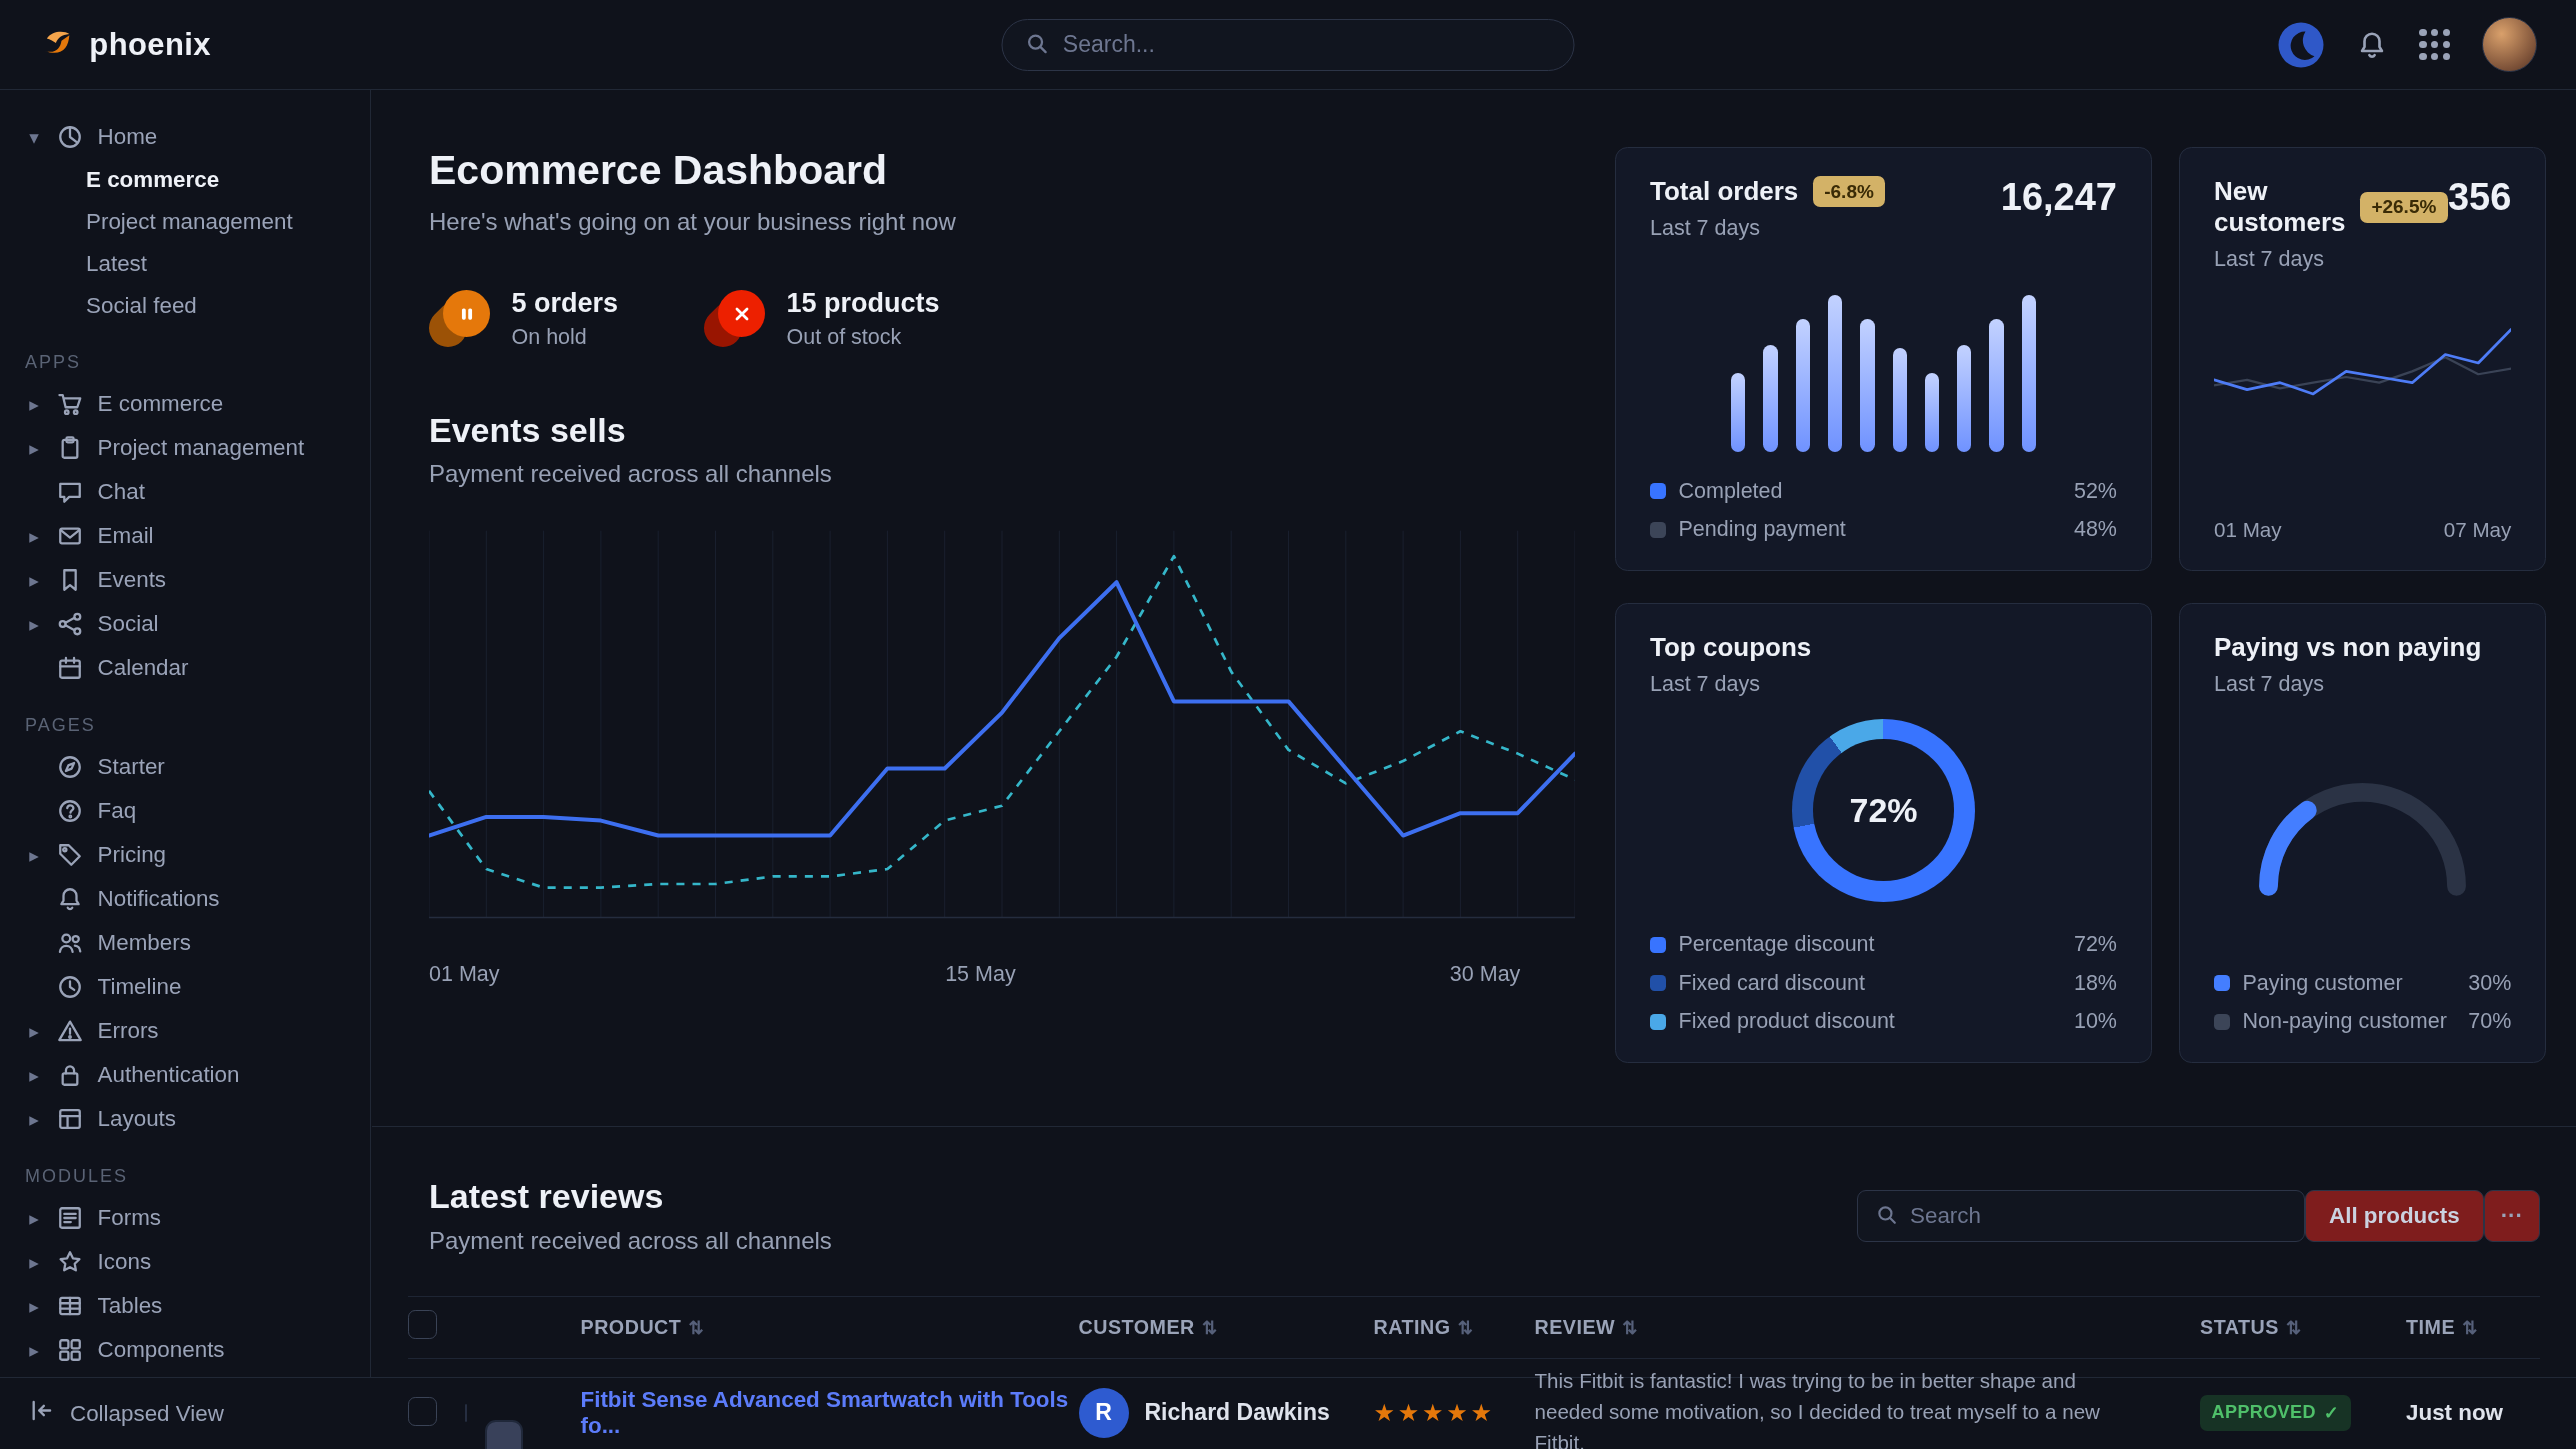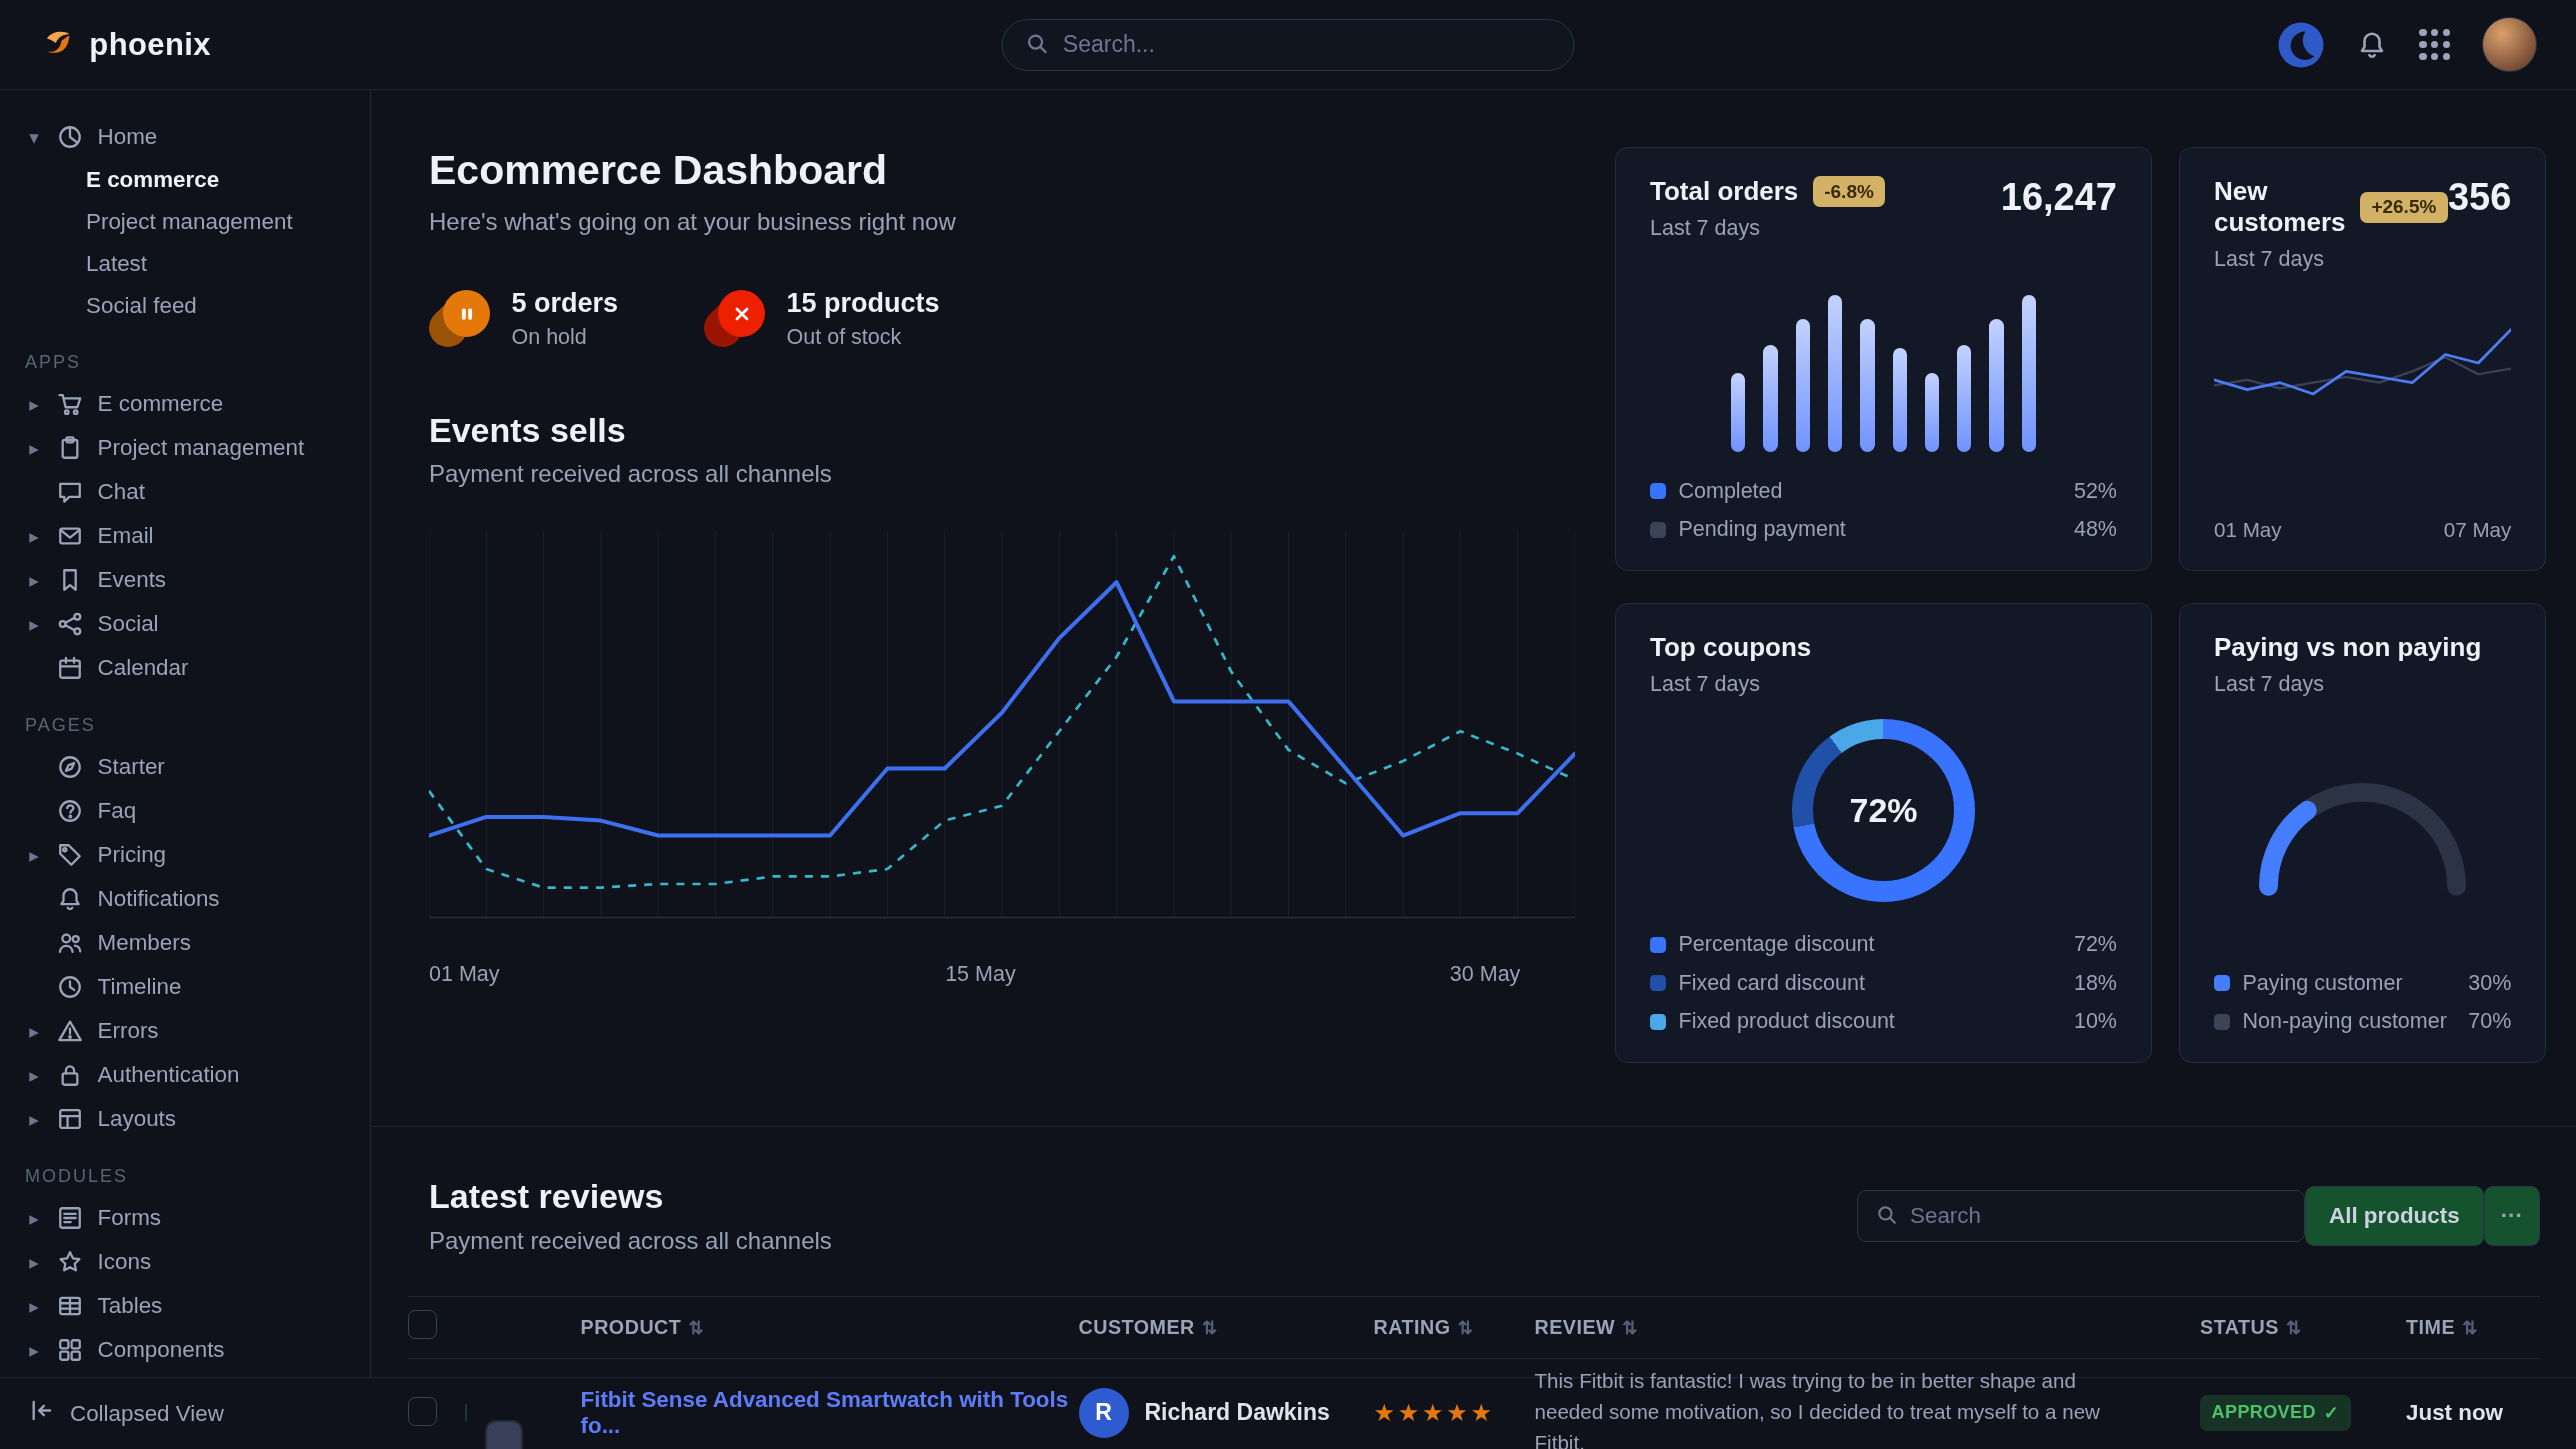--- a/index.html
+++ b/index.html
@@ -83,21 +83,21 @@
   .donut-center{position:absolute;inset:0;display:flex;align-items:center;justify-content:center;
     font-size:34px;font-weight:700;z-index:1;color:#eef1f7}
   .gauge-wrap{flex:1;display:flex;align-items:center;justify-content:center;margin-top:12.5px}
   
   .reviews-divider{border:none;border-top:0.9px solid #212836;margin:63px -36px 0 -57px}
   .reviews-head{display:flex;align-items:center;justify-content:space-between;margin-top:50px}
   .rev-controls{display:flex;align-items:center}
   .rev-search{width:448px;height:52px;border:0.9px solid #2c3447;border-radius:9px;display:flex;
     align-items:center;gap:12.5px;padding:0 18px;background:#11151f}
   .rev-search input{background:none;border:none;outline:none;color:#c7cede;font-size:22.4px;width:100%;font-family:inherit}
-  .btn{height:60px;padding:0 23px;border:0.9px solid #2c3447;border-radius:9px;background:#14532d;
+  .btn{height:52px;padding:0 23px;border:0.9px solid #2c3447;border-radius:9px;background:#7f1d1d;
     color:#cbd2e0;font-size:22.4px;font-weight:600;display:flex;align-items:center;cursor:pointer}
   .btn.more{padding:0 16px;color:#9aa3b8}
   .rtable{margin-top:41px;margin-left:-21.5px}
   .trow{display:grid;grid-template-columns:57px 116px 498px 295px 161px 1fr 206px 134px;
     align-items:center;border-bottom:0.9px solid #1e2534;min-height:109px}
   .trow.thead{min-height:63px;border-top:0.9px solid #1e2534;color:#9aa3b8;font-size:19.7px;font-weight:700;letter-spacing:0.5px}
   .sort{color:#56607a;font-size:18px;margin-left:7.2px}
   .cbx{width:29px;height:29px;border:1.8px solid #3a4356;border-radius:7.2px;background:transparent;cursor:pointer;display:inline-block}
   .thumb{width:75px;height:75px;border-radius:9px;border:0.9px solid #262e41;position:relative;overflow:hidden}
   .thumb.watch{background:#1a1f2c}

